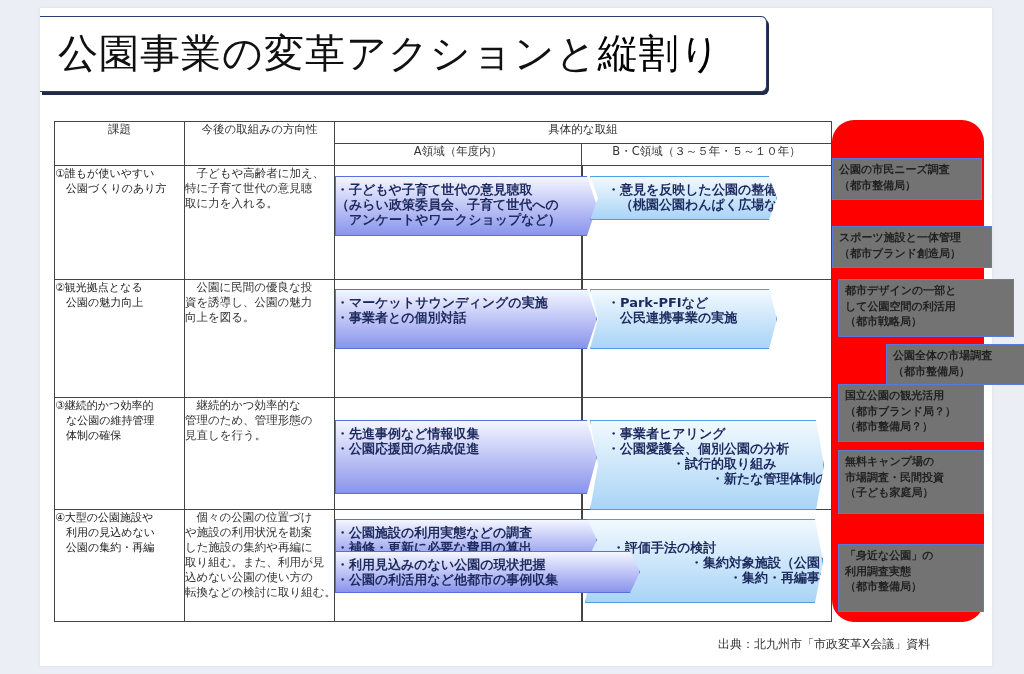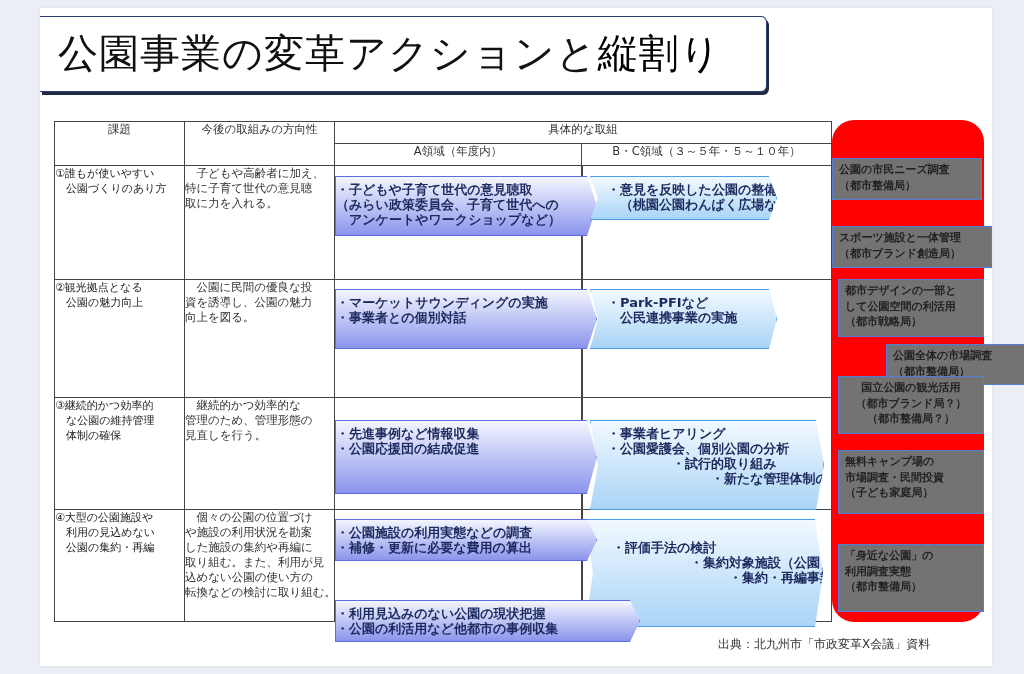--- a/index.html
+++ b/index.html
@@ -131,53 +131,53 @@
   <span class="line">・先進事例など情報収集</span>
   <span class="line">・公園応援団の結成促進</span>
 </div>
 <div class="arrow b" style="left:590px;top:420px;width:234px;height:90px;">
   <span class="line">・事業者ヒアリング</span>
   <span class="line">・公園愛護会、個別公園の分析</span>
   <span class="line">　　　　　・試行的取り組み</span>
   <span class="line">　　　　　　　　・新たな管理体制の実施</span>
 </div>
 
-<div class="arrow b" style="left:585px;top:519px;width:238px;height:108px;padding-top:20px;padding-left:26px;">
+<div class="arrow b" style="left:585px;top:519px;width:238px;height:84px;padding-top:20px;padding-left:26px;">
   <span class="line">・評価手法の検討</span>
   <span class="line">　　　　　　・集約対象施設（公園）の抽出</span>
   <span class="line">　　　　　　　　　・集約・再編事業の実施</span>
 </div>
 <div class="arrow a" style="left:335px;top:519px;width:262px;height:42px;">
   <span class="line">・公園施設の利用実態などの調査</span>
   <span class="line">・補修・更新に必要な費用の算出</span>
 </div>
-<div class="arrow a" style="left:335px;top:600px;width:305px;height:42px;">
+<div class="arrow a" style="left:335px;top:551px;width:305px;height:42px;">
   <span class="line">・利用見込みのない公園の現状把握</span>
   <span class="line">・公園の利活用など他都市の事例収集</span>
 </div>
 
 <div class="redbar"></div>
 <div class="rbox" style="left:832px;top:158px;width:150px;height:42px;">
   <span class="line">公園の市民ニーズ調査</span>
   <span class="line">（都市整備局）</span>
 </div>
 <div class="rbox" style="left:832px;top:218px;width:160px;height:42px;margin-top:8px;">
   <span class="line">スポーツ施設と一体管理</span>
   <span class="line">（都市ブランド創造局）</span>
 </div>
-<div class="rbox" style="left:838px;top:279px;width:146px;height:58px;">
+<div class="rbox" style="left:838px;top:279px;width:176px;height:58px;">
   <span class="line">都市デザインの一部と</span>
   <span class="line">して公園空間の利活用</span>
   <span class="line">（都市戦略局）</span>
 </div>
 <div class="rbox" style="left:886px;top:344px;width:146px;height:41px;">
   <span class="line">公園全体の市場調査</span>
   <span class="line">（都市整備局）</span>
 </div>
-<div class="rbox" style="left:838px;top:376px;width:146px;height:58px;text-align:center;">
+<div class="rbox" style="left:838px;top:384px;width:146px;height:58px;">
   <span class="line">国立公園の観光活用</span>
   <span class="line">（都市ブランド局？）</span>
   <span class="line">（都市整備局？）</span>
 </div>
 <div class="rbox" style="left:838px;top:450px;width:146px;height:64px;">
   <span class="line">無料キャンプ場の</span>
   <span class="line">市場調査・民間投資</span>
   <span class="line">（子ども家庭局）</span>
 </div>
 <div class="rbox" style="left:838px;top:544px;width:146px;height:68px;">

